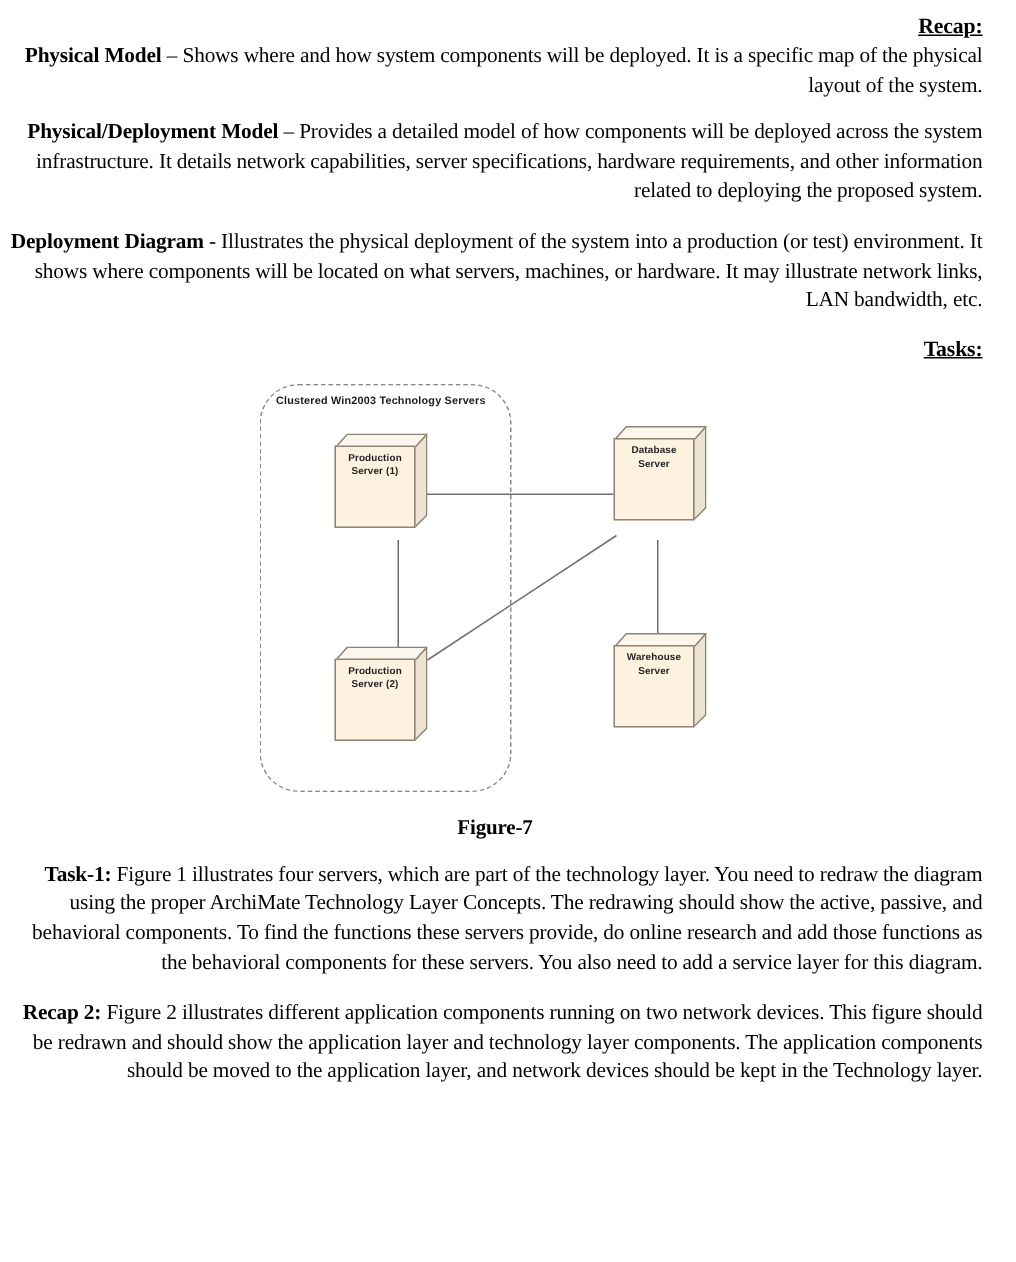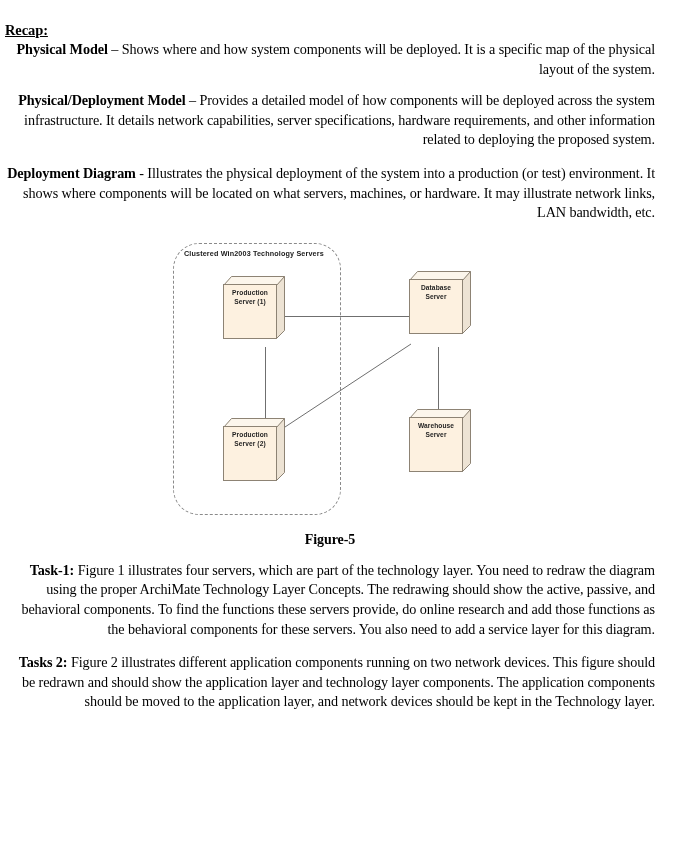--- a/index.html
+++ b/index.html
@@ -28,22 +28,23 @@
     top: 6px;
     width: 650px;
   }
 
   
   .heading-underline {
     font-weight: bold;
     font-size: 14.5px;
     text-decoration: underline;
     line-height: 17px;
-    margin: 16px 0 1px 0;
+    margin: 4px 0 1px 0;
     letter-spacing: -0.1px;
+    text-align: right;
   }
   p.para {
     font-size: 14.2px;
     line-height: 19.6px;
     margin: 0 0 14px 0;
     text-align: right;
     letter-spacing: -0.1px;
   }
   p.para.tight { margin-bottom: 12px; }
   .b { font-weight: bold; }
@@ -181,20 +182,21 @@
   <div class="content">
 
     <div class="heading-underline">Recap:</div>
 
     <p class="para tight"><span class="b">Physical Model</span><span> – Shows where and how system components will be deployed. It is a specific map of the physical layout of the system.</span></p>
 
     <p class="para"><span class="b">Physical/Deployment Model</span><span> – Provides a detailed model of how components will be deployed across the system infrastructure. It details network capabilities, server specifications, hardware requirements, and other information related to deploying the proposed system.</span></p>
 
     <p class="para"><span class="b">Deployment Diagram</span><span> - Illustrates the physical deployment of the system into a production (or test) environment. It shows where components will be located on what servers, machines, or hardware. It may illustrate network links, LAN bandwidth, etc.</span></p>
 
+    <div class="heading-underline" style="margin-bottom:8px;">Tasks:</div>
 
     <div class="figure-wrap">
       <div class="diagram">
 
         <div class="cluster-box"></div>
         <div class="cluster-label">Clustered Win2003 Technology Servers</div>
 
         <div class="connector conn-h" style="left:62px; top:79px; width:184px;"></div>
         <div class="connector conn-v" style="left:100px; top:110px; height:80px;"></div>
         <div class="connector conn-v" style="left:273px; top:110px; height:62px;"></div>
@@ -254,22 +256,22 @@
           </svg>
           <div class="face"></div>
           <div class="label">
             <div>Warehouse</div>
             <div>Server</div>
           </div>
         </div>
 
       </div>
 
-      <div class="figure-caption">Figure-5</div>
+      <div class="figure-caption">Figure-7</div>
     </div>
 
     <p class="para" style="margin-top:24px;"><span class="b">Task-1:</span><span> Figure 1 illustrates four servers, which are part of the technology layer. You need to redraw the diagram using the proper ArchiMate Technology Layer Concepts. The redrawing should show the active, passive, and behavioral components. To find the functions these servers provide, do online research and add those functions as the behavioral components for these servers. You also need to add a service layer for this diagram.</span></p>
 
-    <p class="para"><span class="b">Tasks 2:</span><span> Figure 2 illustrates different application components running on two network devices. This figure should be redrawn and should show the application layer and technology layer components. The application components should be moved to the application layer, and network devices should be kept in the Technology layer.</span></p>
+    <p class="para"><span class="b">Recap 2:</span><span> Figure 2 illustrates different application components running on two network devices. This figure should be redrawn and should show the application layer and technology layer components. The application components should be moved to the application layer, and network devices should be kept in the Technology layer.</span></p>
 
 
   </div>
 </div>
 
 </body></html>

